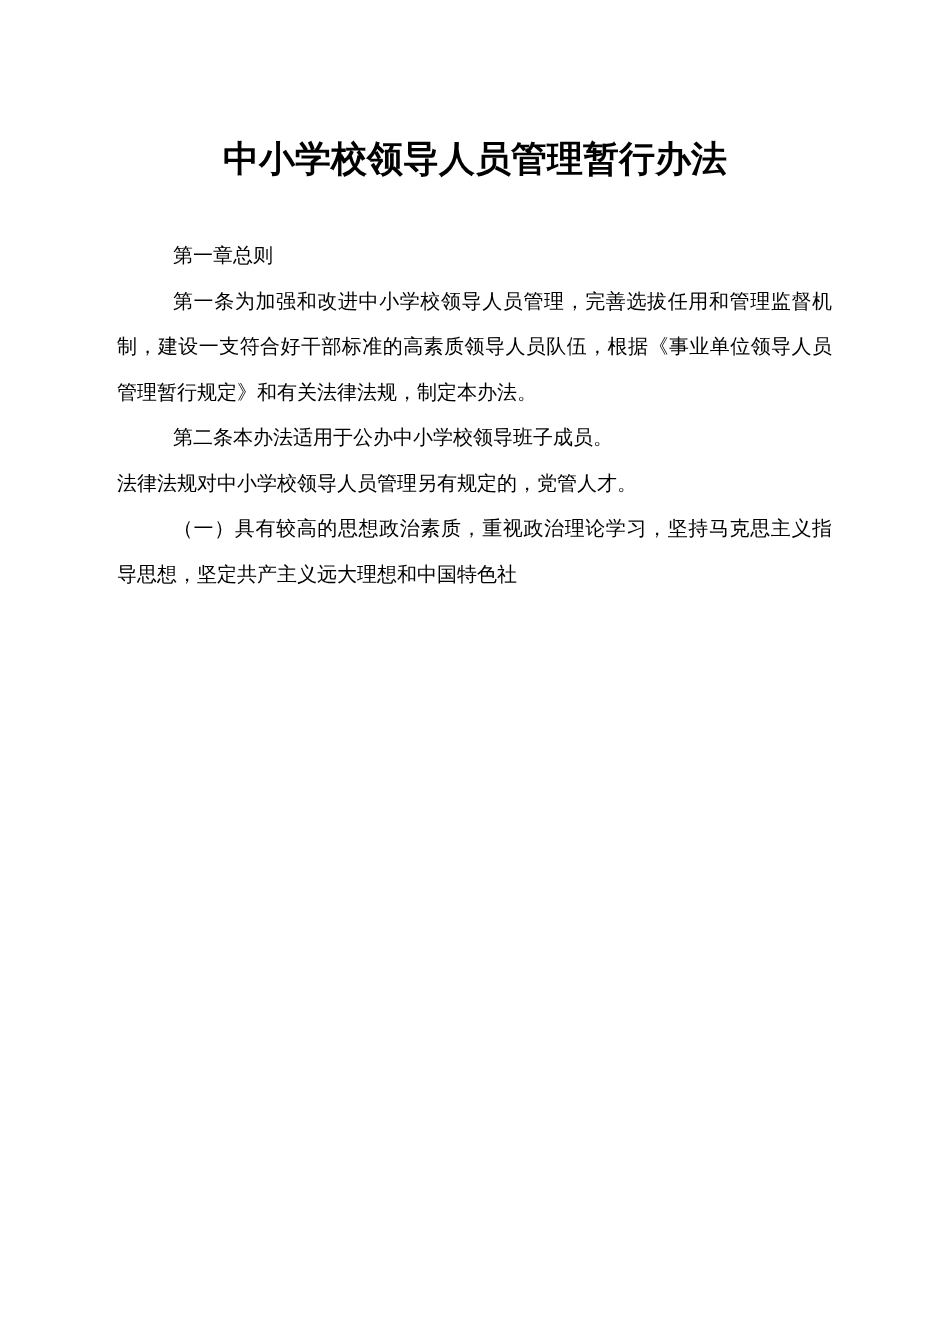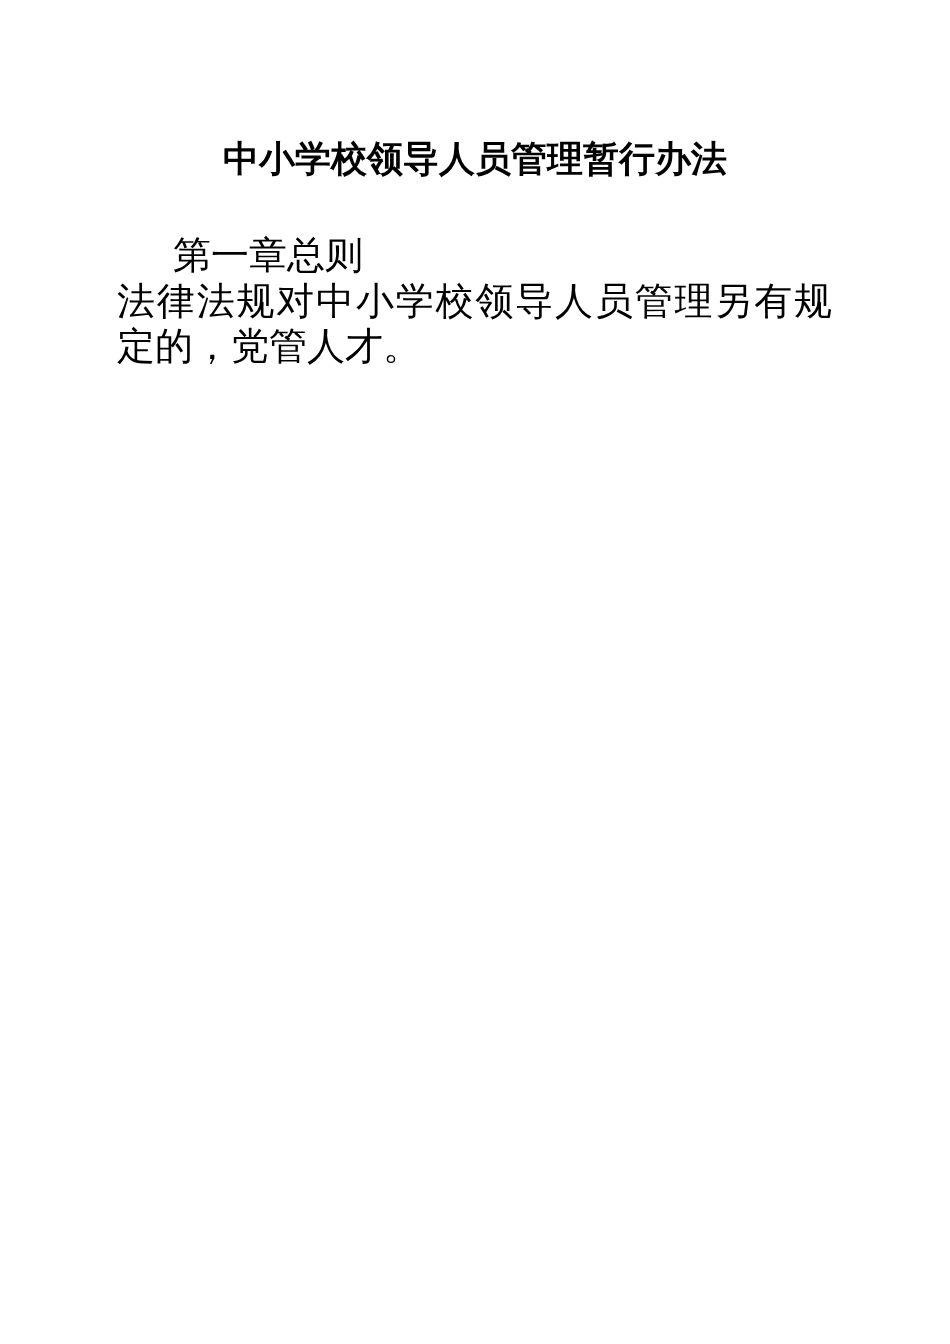--- a/index.html
+++ b/index.html
@@ -22,21 +22,21 @@
     font-size: 36px;
     line-height: 40px;
     font-weight: bold;
     text-align: center;
     letter-spacing: 0px;
     color: #000000;
   }
   .doc-body {
     margin-top: 54px;
     padding: 0 118px 0 117px; 
-    font-size: 38px;
+    font-size: 20px;
     line-height: 45.5px;
     text-align: justify;
     text-justify: inter-character;
     color: #000000;
   }
   .doc-body p {
     margin: 0;
     padding: 0;
   }
   .doc-body p.indent {
@@ -46,15 +46,18 @@
     text-indent: 0;
   }
 </style>
 </head>
 <body>
 
 <div class="page">
   <h1 class="doc-title">中小学校领导人员管理暂行办法</h1>
   <div class="doc-body" id="paragraphs">
       <p class="indent">第一章总则</p>
+      <p class="indent">第一条为加强和改进中小学校领导人员管理，完善选拔任用和管理监督机制，建设一支符合好干部标准的高素质领导人员队伍，根据《事业单位领导人员管理暂行规定》和有关法律法规，制定本办法。</p>
+      <p class="indent">第二条本办法适用于公办中小学校领导班子成员。</p>
       <p class="no-indent">法律法规对中小学校领导人员管理另有规定的，党管人才。</p>
+      <p class="indent">（一）具有较高的思想政治素质，重视政治理论学习，坚持马克思主义指导思想，坚定共产主义远大理想和中国特色社</p>
     </div>
 </div>
 
 </body></html>

